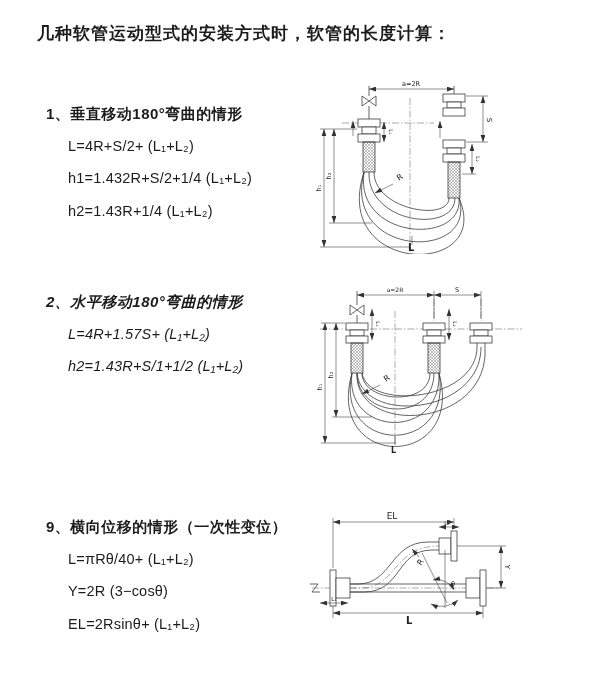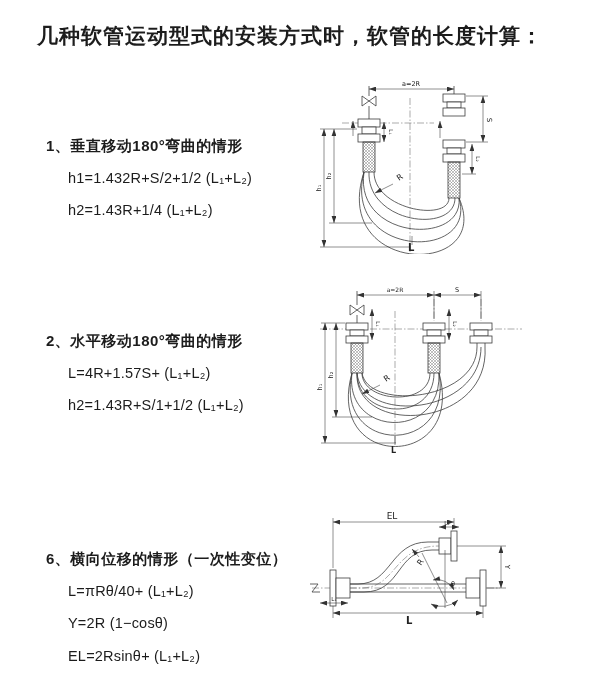--- a/index.html
+++ b/index.html
@@ -1,39 +1,40 @@
 <!DOCTYPE html>
 <html><head>
 <meta charset="utf-8">
 <style>
   html,body{margin:0;padding:0;}
   body{
     width:600px;height:675px;background:#ffffff;position:relative;overflow:hidden;
     font-family:"Liberation Sans","DejaVu Sans",sans-serif;color:#1c1c1c;
   }
-  .title{position:absolute;left:37px;top:22px;font-size:21px;font-weight:700;letter-spacing:1px;}
-  .section{position:absolute;left:46px;width:286px;margin-top:32px;}
+  .title{position:absolute;left:37px;top:22px;font-size:17px;font-weight:700;letter-spacing:1px;}
+  .section{position:absolute;left:46px;width:286px;}
   .heading{font-size:15px;font-weight:700;letter-spacing:0.5px;line-height:20px;}
   .formula{font-size:14.5px;line-height:21px;margin:11.5px 0 0 22px;letter-spacing:0.2px;font-weight:400;}
   .diagram{position:absolute;}
   svg{display:block;}
   svg text{fill:#222;stroke:none;font-family:"DejaVu Sans","Liberation Sans",sans-serif;}
   .draw{stroke:#3c3c3c;fill:none;stroke-width:0.8;}
   .dim{stroke:#333;fill:none;stroke-width:0.55;}
   .cl{stroke:#555;fill:none;stroke-width:0.5;stroke-dasharray:7 2 1.5 2;}
   .plate{fill:#ffffff;stroke:#3c3c3c;stroke-width:0.8;}
 </style>
 </head>
 <body>
 
 <div class="title">几种软管运动型式的安装方式时，软管的长度计算：</div>
 
 <div class="section" style="top:104px;">
   <div class="heading">1、垂直移动180°弯曲的情形</div>
-  <div class="formula">h1=1.432R+S/2+1/2 (L₁+L₂)</div>
+  <div class="formula">L=4R+S/2+ (L₁+L₂)</div>
+  <div class="formula">h1=1.432R+S/2+1/4 (L₁+L₂)</div>
   <div class="formula">h2=1.43R+1/4 (L₁+L₂)</div>
 </div>
 
 <div class="diagram" style="left:312px;top:76px;">
 <svg width="255" height="178" viewBox="0 0 255 178">
   <defs>
     <pattern id="ht1" width="3" height="3" patternUnits="userSpaceOnUse">
       <path d="M0,0L3,3M3,0L0,3" stroke="#666" stroke-width="0.4"></path>
     </pattern>
     <marker id="ae1" markerWidth="8" markerHeight="5" refX="7" refY="2.4" orient="auto" markerUnits="userSpaceOnUse">
@@ -98,21 +99,21 @@
     <path class="dim" d="M22,53 V147" marker-start="url(#as1)" marker-end="url(#ae1)"></path>
     <text x="19" y="100" font-size="6.5" text-anchor="middle" transform="rotate(-90 19 100)">h₂</text>
     <path class="dim" d="M81,108 L63,117" marker-end="url(#ae1)"></path>
     <text x="87" y="105" font-size="8" transform="rotate(-35 87 105)">R</text>
     <path class="dim" d="M100,160 V169"></path>
     <text x="96" y="175" font-size="10" font-weight="600">L</text>
   </g>
 </svg>
 </div>
 
-<div class="section" style="top:299px;">
+<div class="section" style="top:292px;font-style:italic;">
   <div class="heading">2、水平移动180°弯曲的情形</div>
   <div class="formula">L=4R+1.57S+ (L₁+L₂)</div>
   <div class="formula">h2=1.43R+S/1+1/2 (L₁+L₂)</div>
 </div>
 
 <div class="diagram" style="left:312px;top:283px;">
 <svg width="260" height="182" viewBox="0 0 260 182">
   <defs>
     <pattern id="ht2" width="3" height="3" patternUnits="userSpaceOnUse">
       <path d="M0,0L3,3M3,0L0,3" stroke="#666" stroke-width="0.4"></path>
@@ -183,23 +184,23 @@
     <text x="21" y="92" font-size="6.5" text-anchor="middle" transform="rotate(-90 21 92)">h₂</text>
     <path class="dim" d="M68,102 L50,111" marker-end="url(#ae2)"></path>
     <text x="74" y="99" font-size="8" transform="rotate(-35 74 99)">R</text>
     <path class="dim" d="M83,153 V162"></path>
     <text x="79" y="170" font-size="8" font-weight="600">L</text>
   </g>
 </svg>
 </div>
 
 <div class="section" style="top:517px;">
-  <div class="heading">6、横向位移的情形（一次性变位）</div>
+  <div class="heading">9、横向位移的情形（一次性变位）</div>
   <div class="formula">L=πRθ/40+ (L₁+L₂)</div>
-  <div class="formula">Y=2R (1−cosθ)</div>
+  <div class="formula">Y=2R (3−cosθ)</div>
   <div class="formula">EL=2Rsinθ+ (L₁+L₂)</div>
 </div>
 
 <div class="diagram" style="left:300px;top:506px;">
 <svg width="290" height="140" viewBox="0 0 290 140">
   <defs>
     <marker id="ae3" markerWidth="8" markerHeight="5" refX="7" refY="2.4" orient="auto" markerUnits="userSpaceOnUse">
       <path d="M0,0L7,2.4L0,4.8z" fill="#333"></path>
     </marker>
     <marker id="as3" markerWidth="8" markerHeight="5" refX="0" refY="2.4" orient="auto" markerUnits="userSpaceOnUse">

